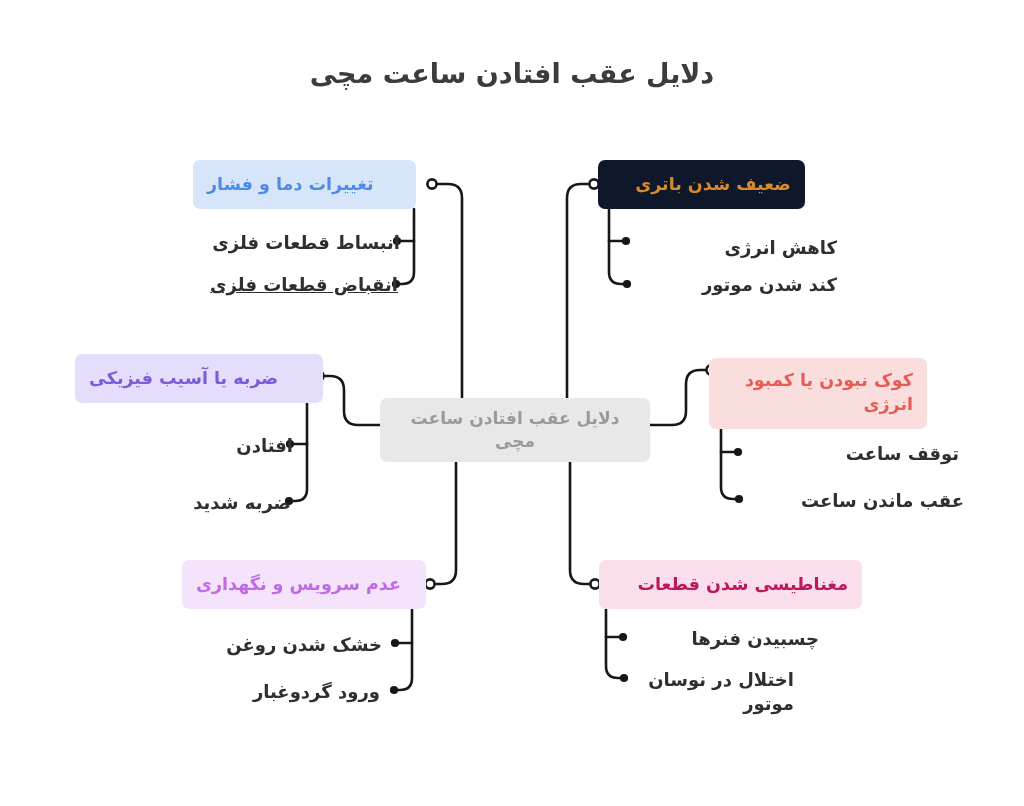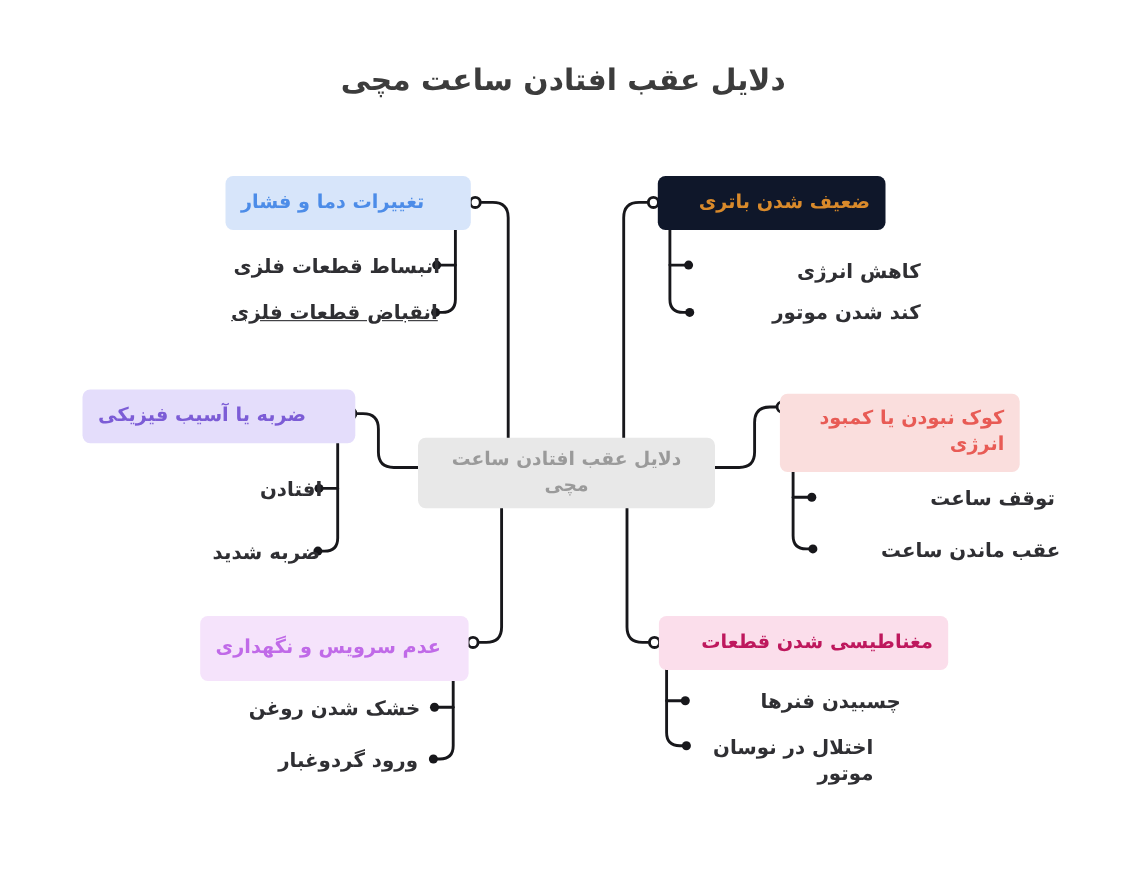--- a/index.html
+++ b/index.html
@@ -167,21 +167,21 @@
     <path d="M 606 609 L 606 666 Q 606 678 618 678 L 622 678"></path>
     <path d="M 606 637 L 620 637"></path>
     <circle class="solid" cx="623" cy="637" r="4.1"></circle>
     <circle class="solid" cx="624" cy="678" r="4.1"></circle>
   </svg>
 
   <div class="node node-center" style="left:380px; top:398px; width:270px; height:64px;">
     <span>دلایل عقب افتادن ساعت مچی</span>
   </div>
 
-  <div class="node node-branch align-left-box" style="left:205px; top:160px; width:223px; height:49px; background:#d7e5fa; color:#4c8ce8;">
+  <div class="node node-branch align-left-box" style="left:193px; top:160px; width:223px; height:49px; background:#d7e5fa; color:#4c8ce8;">
     <span>تغییرات دما و فشار</span>
   </div>
   <div class="subitem side-left" style="right:624px; top:231px; width:230px;">انبساط قطعات فلزی</div>
   <div class="subitem side-left" style="right:626px; top:273px; width:230px;text-decoration:underline;">انقباض قطعات فلزی</div>
 
   <div class="node node-branch align-right" style="left:598px; top:160px; width:207px; height:49px; background:#0f172a; color:#d98a2b;">
     <span>ضعیف شدن باتری</span>
   </div>
   <div class="subitem side-right" style="left:637px; top:236px; width:200px;">کاهش انرژی</div>
   <div class="subitem side-right" style="left:637px; top:273px; width:200px;">کند شدن موتور</div>
@@ -191,21 +191,21 @@
   </div>
   <div class="subitem side-left" style="right:731px; top:434px; width:230px;">افتادن</div>
   <div class="subitem side-left" style="right:733px; top:491px; width:230px;">ضربه شدید</div>
 
   <div class="node node-branch align-right" style="left:709px; top:358px; width:218px; height:71px; background:#fadedd; color:#e85b55; align-items:flex-start; padding-top:10px;">
     <span>کوک نبودن یا کمبود انرژی</span>
   </div>
   <div class="subitem side-right" style="left:749px; top:442px; width:210px;">توقف ساعت</div>
   <div class="subitem side-right" style="left:749px; top:489px; width:215px;">عقب ماندن ساعت</div>
 
-  <div class="node node-branch align-left-box" style="left:182px; top:560px; width:244px; height:59px; background:#f5e3fb; color:#c06ae8;">
+  <div class="node node-branch align-left-box" style="left:182px; top:560px; width:244px; height:49px; background:#f5e3fb; color:#c06ae8;">
     <span>عدم سرویس و نگهداری</span>
   </div>
   <div class="subitem side-left" style="right:642px; top:633px; width:240px;">خشک شدن روغن</div>
   <div class="subitem side-left" style="right:644px; top:680px; width:240px;">ورود گردوغبار</div>
 
   <div class="node node-branch align-right" style="left:599px; top:560px; width:263px; height:49px; background:#fbdeeb; color:#be185d;">
     <span>مغناطیسی شدن قطعات</span>
   </div>
   <div class="subitem side-right" style="left:634px; top:627px; width:185px;">چسبیدن فنرها</div>
   <div class="subitem side-right" style="left:634px; top:668px; width:160px;">اختلال در نوسان موتور</div>

